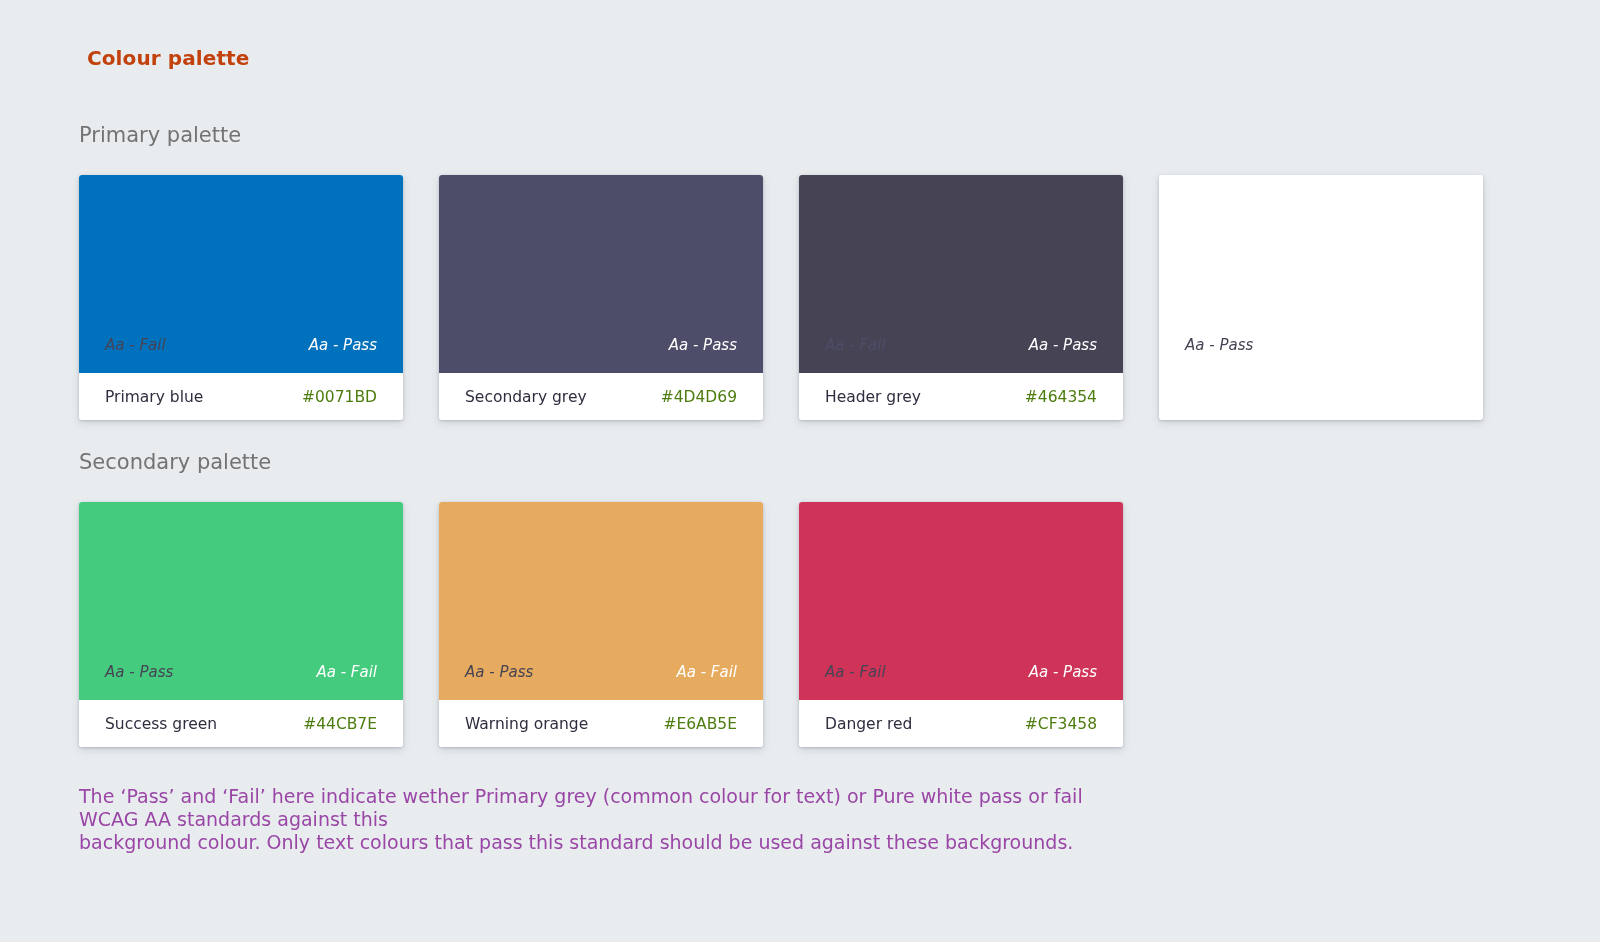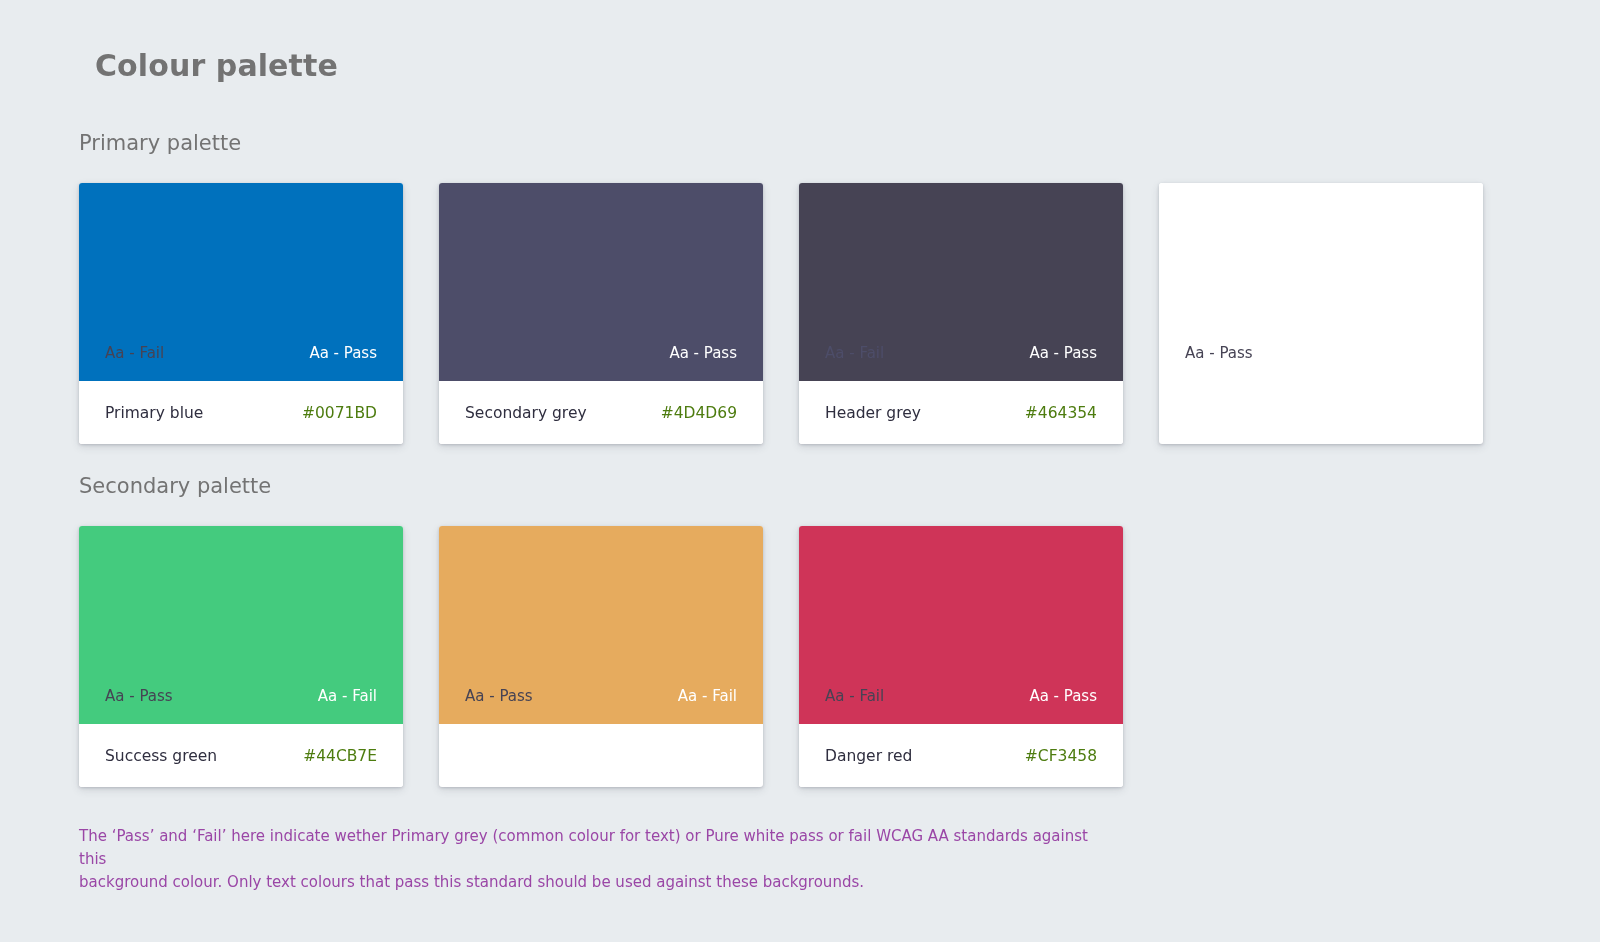--- a/index.html
+++ b/index.html
@@ -13,24 +13,24 @@
     background: #e8ecef;
     font-family: "DejaVu Sans", "Liberation Sans", sans-serif;
     -webkit-font-smoothing: antialiased;
     overflow: hidden;
   }
   .page {
     padding: 30px 0 0 79px;
     box-sizing: border-box;
   }
   .page-title {
-    font-size: 30px;
+    font-size: 20px;
     font-weight: 600;
-    color: #737373;
-    margin: 16px;
+    color: #c2410c;
+    margin: 8px;
     padding: 0;
     letter-spacing: 0.1px;
     line-height: 40px;
   }
   .section-title {
     font-size: 21px;
     font-weight: 500;
     color: #737373;
     margin: 0;
     padding: 0;
@@ -62,28 +62,29 @@
     left: 0;
     right: 0;
     bottom: 18px;
     display: flex;
     justify-content: space-between;
     align-items: flex-start;
     padding: 0 26px;
     box-sizing: border-box;
     font-size: 15px;
     line-height: 20px;
+    font-style: italic;
   }
   .swatch-label {
     white-space: nowrap;
   }
   .swatch-label.hidden-label { visibility: hidden; }
 
   .card-meta {
-    height: 63px;
+    height: 47px;
     display: flex;
     justify-content: space-between;
     align-items: center;
     padding: 0 26px;
     box-sizing: border-box;
     background: #ffffff;
   }
   .card-name {
     font-size: 15.5px;
     color: #2f2e3f;
@@ -93,21 +94,21 @@
   .card-hex {
     font-size: 15.5px;
     color: #4d7c0f;
     font-weight: 400;
     line-height: 20px;
   }
 
   .footnote {
     margin-top: 38px;
     width: 1035px;
-    font-size: 15px;
+    font-size: 19px;
     line-height: 23px;
     color: #9a46a6;
   }
   .footnote p { margin: 0; }
 </style>
 </head>
 <body>
 
 <div class="page">
 
@@ -184,20 +185,24 @@
       </div>
     </div>
 
     <div class="swatch-card">
       <div class="swatch" style="background: rgb(230, 171, 94);">
         <div class="swatch-labels">
           <span class="swatch-label" style="color: rgb(70, 67, 84);">Aa - Pass</span>
           <span class="swatch-label" style="color: rgb(255, 255, 255);">Aa - Fail</span>
         </div>
       </div>
+      <div class="card-meta">
+        <span class="card-name">Warning orange</span>
+        <span class="card-hex">#E6AB5E</span>
+      </div>
     </div>
 
     <div class="swatch-card">
       <div class="swatch" style="background: rgb(207, 52, 88);">
         <div class="swatch-labels">
           <span class="swatch-label" style="color: rgb(70, 67, 84);">Aa - Fail</span>
           <span class="swatch-label" style="color: rgb(255, 255, 255);">Aa - Pass</span>
         </div>
       </div>
       <div class="card-meta">

